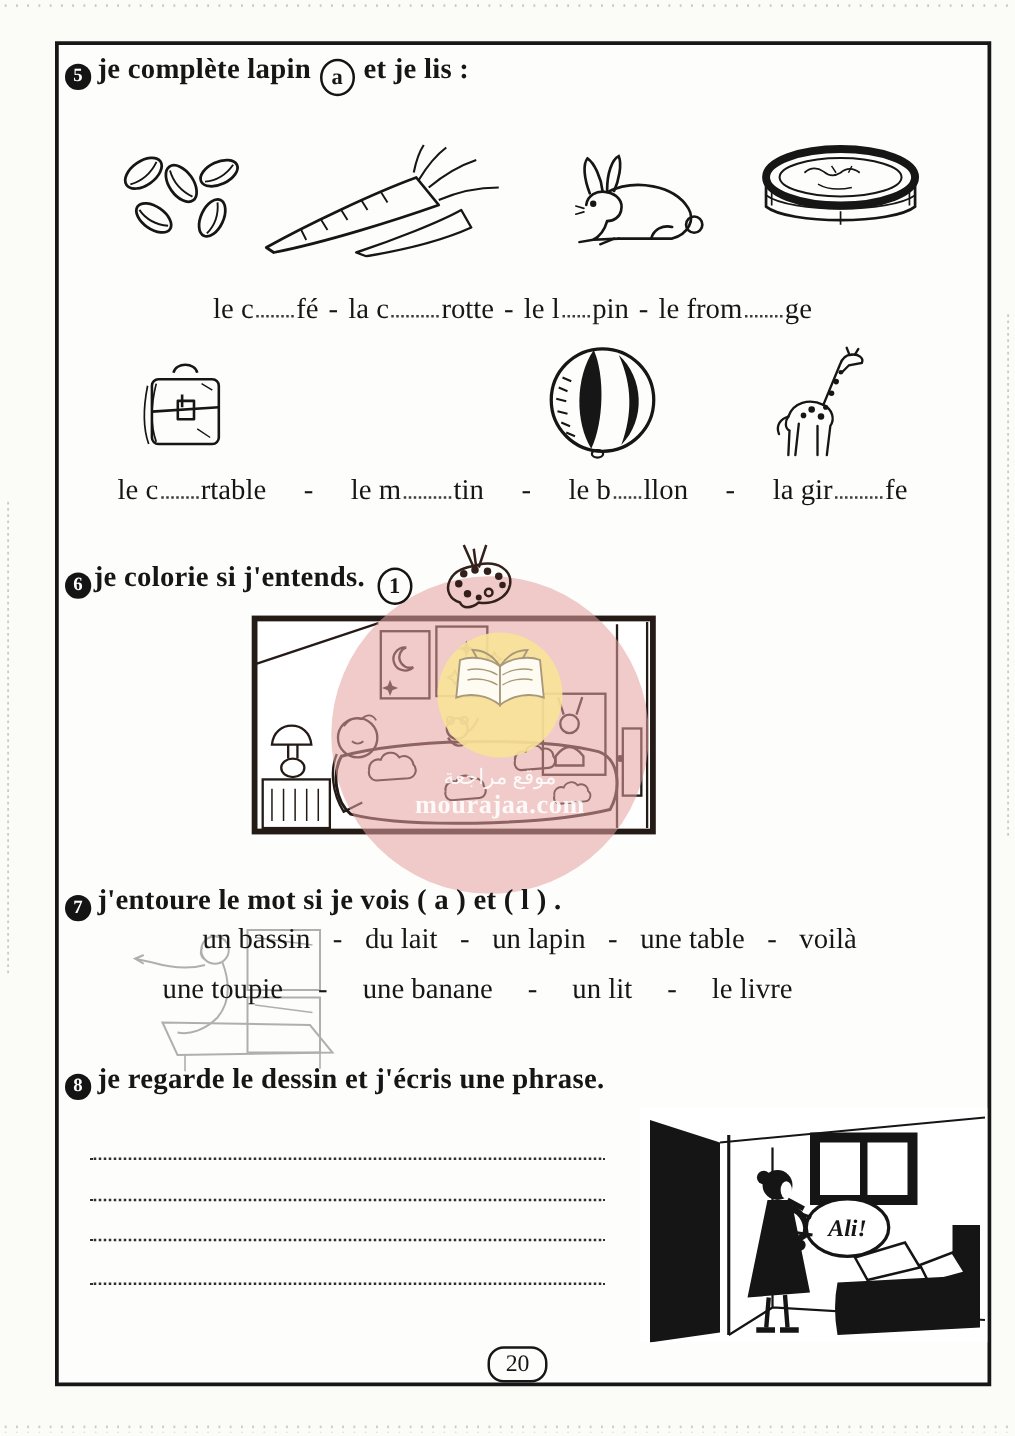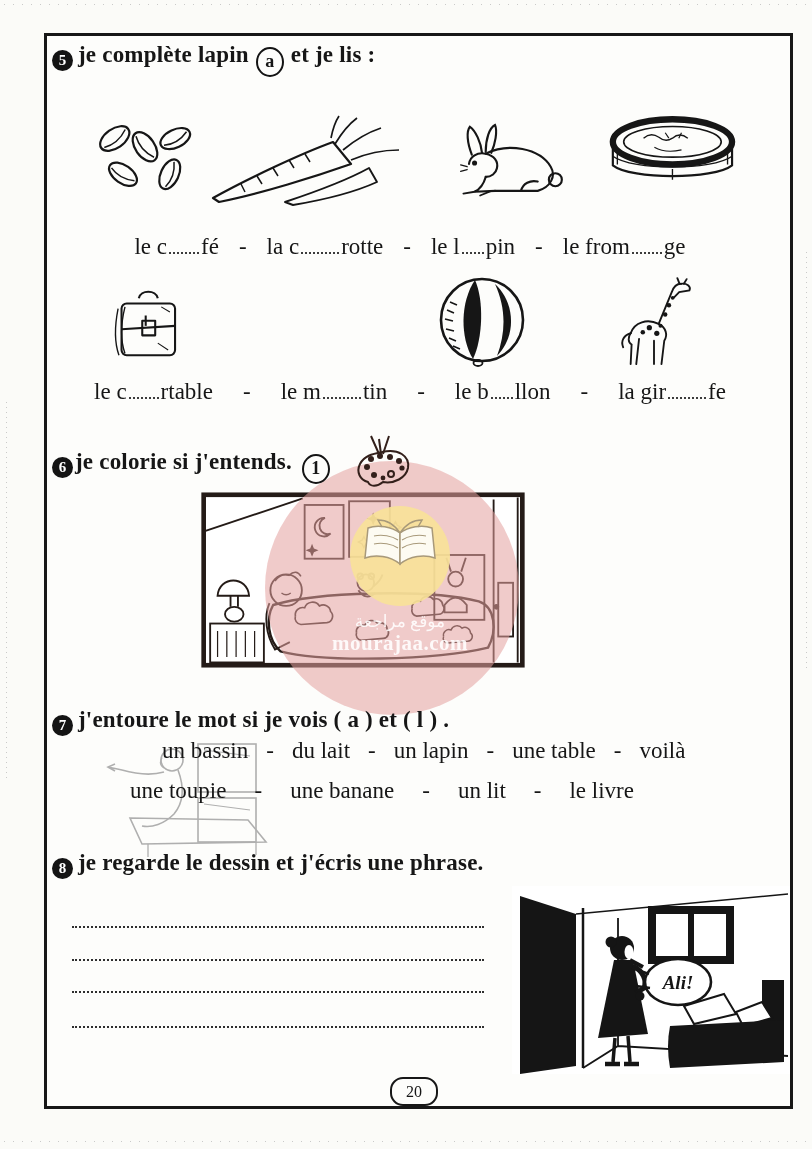--- a/index.html
+++ b/index.html
@@ -25,21 +25,21 @@
   .blank.narrow{width:22px;}
   .dash{padding:0 4px;}
   .pic{z-index:1;text-decoration:underline;}
   .wm-pink{position:absolute;left:265px;top:461px;width:254px;height:254px;border-radius:50%;background:rgba(228,160,158,.55);z-index:2;}
   .wm-yellow{position:absolute;left:350px;top:506px;width:100px;height:100px;border-radius:50%;background:rgba(248,226,152,.9);z-index:2;}
   .wm-book{position:absolute;left:360px;top:514px;width:80px;height:60px;z-index:2;}
   .wm-text{position:absolute;left:290px;top:613px;width:220px;text-align:center;z-index:2;color:rgba(255,255,255,.88);line-height:1.1;}
   .wm-text .ar{font-size:17px;}
   .wm-text .site{font-size:21px;font-weight:bold;letter-spacing:.5px;}
   .write-line{position:absolute;left:72px;width:412px;height:0;border-bottom:2px dotted #2e2e2e;z-index:3;}
-  .oval{position:absolute;left:390px;top:1077px;width:44px;height:25px;border:2px solid #171717;border-radius:13px;background:#fdfdfb;display:flex;align-items:center;justify-content:center;font-size:16px;z-index:5;}
+  .oval{position:absolute;left:390px;top:1077px;width:44px;height:25px;border:2px solid #171717;border-radius:13px;background:#fdfdfb;display:flex;align-items:center;justify-content:center;font-size:19px;z-index:5;}
   svg{display:block;}
 </style>
 </head>
 <body>
 
 <div class="page">
 
   <div class="noise" style="left:0;top:2px;width:812px;height:6px;"></div>
   <div class="noise" style="left:0;top:1139px;width:812px;height:7px;"></div>
   <div class="noise" style="left:802px;top:250px;width:8px;height:420px;"></div>
@@ -110,21 +110,21 @@
         <ellipse cx="78" cy="34" rx="54" ry="17" stroke-width="1.8"></ellipse>
         <path d="M46,30 q8,-7 17,-1 q7,6 15,1 q8,-7 17,0" stroke-width="1.5"></path>
         <path d="M58,40 q12,7 30,3 M70,24 l4,6 M88,24 l-3,6" stroke-width="1.3"></path>
         <path d="M12,38 L12,60 C32,76 124,76 144,60 L144,38" stroke-width="2.4"></path>
         <path d="M12,50 C34,66 122,66 144,50" stroke-width="1.6"></path>
         <path d="M17,46 v13 M139,46 v13 M78,64 v12" stroke-width="1.5"></path>
       </g>
     </svg>
   </div>
 
-  <div class="word-row" style="left:60px;top:234px;width:700px;justify-content:center;gap:16px;">
+  <div class="word-row" style="left:60px;top:234px;width:700px;justify-content:center;gap:4px;">
     <span class="wg"><span>le c</span><span class="blank"></span><span>fé</span></span>
     <span class="dash">-</span>
     <span class="wg"><span>la c</span><span class="blank wide"></span><span>rotte</span></span>
     <span class="dash">-</span>
     <span class="wg"><span>le l</span><span class="blank narrow"></span><span>pin</span></span>
     <span class="dash">-</span>
     <span class="wg"><span>le from</span><span class="blank"></span><span>ge</span></span>
   </div>
 
   <div class="abs pic" style="left:106px;top:280px;">

